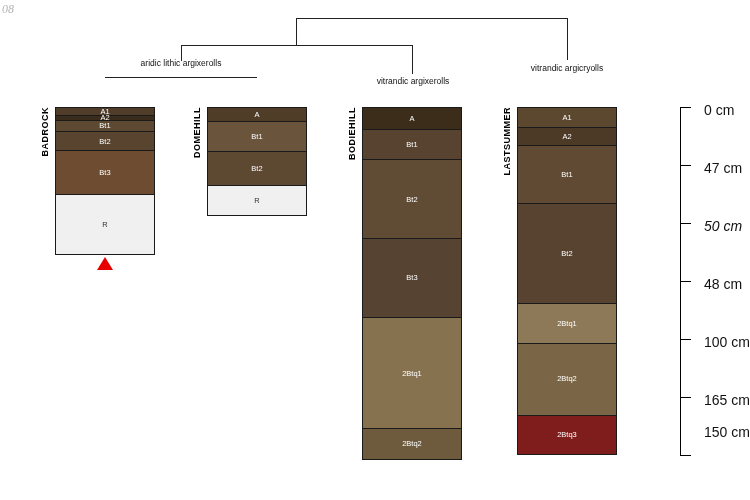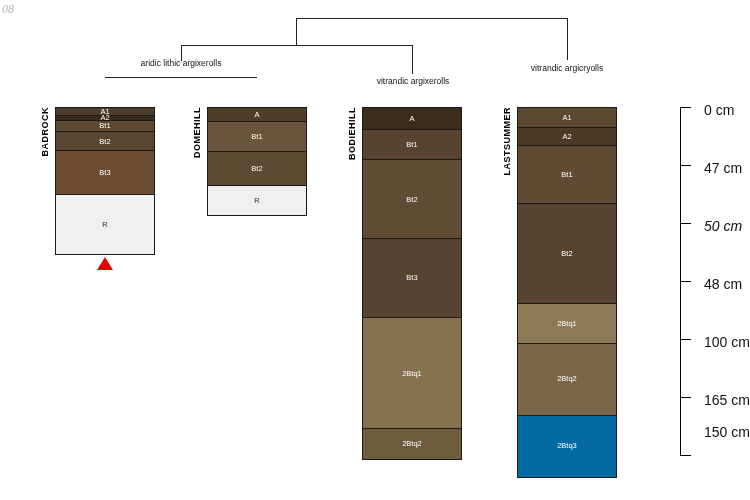--- a/index.html
+++ b/index.html
@@ -124,21 +124,21 @@
         </div>
         <div class="horizon" style="height: 99.76px; background: rgb(87, 67, 48); color: rgb(255, 255, 255);">
           <span>Bt2</span>
         </div>
         <div class="horizon" style="height: 39.44px; background: rgb(141, 120, 87); color: rgb(255, 255, 255);">
           <span>2Btq1</span>
         </div>
         <div class="horizon" style="height: 71.92px; background: rgb(122, 102, 70); color: rgb(255, 255, 255);">
           <span>2Btq2</span>
         </div>
-        <div class="horizon" style="height: 62px; background: #0369a1; color: rgb(255, 255, 255);">
+        <div class="horizon" style="height: 39px; background: #7f1d1d; color: rgb(255, 255, 255);">
           <span>2Btq3</span>
         </div>
       </div>
       <div class="profile-name" style="width: 90px; left: 501px; top: 197px;">LASTSUMMER</div>
     </div>
 
   <div id="depth-axis">
       <div class="axis-line" style="left: 680px; top: 107px; width: 1px; height: 348px;"></div>
       <div class="axis-line" style="left: 680px; top: 106.5px; width: 11px; height: 1px;"></div>
       <div class="axis-label" style="left: 696px; top: 102px;">0 cm</div>

